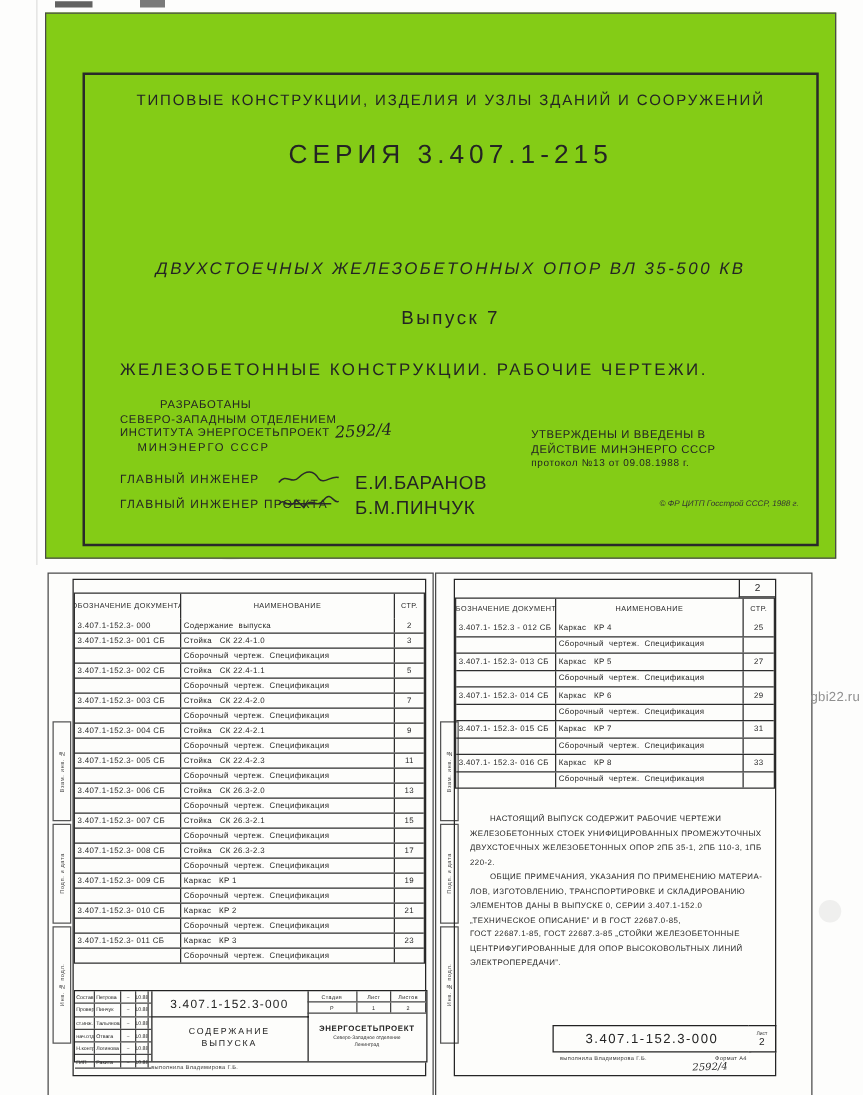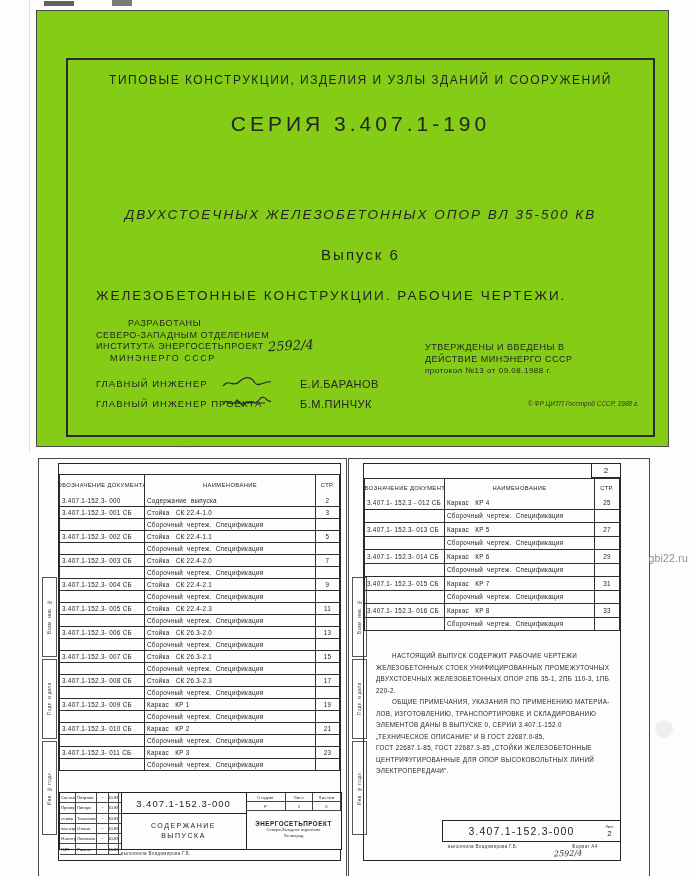--- a/index.html
+++ b/index.html
@@ -26,21 +26,21 @@
   .developed .line:nth-child(4){margin-left:14px;letter-spacing:1.5px;}
   .hand{font-family:"DejaVu Serif",serif;font-style:italic;}
   .t-handnum{position:absolute;left:200px;top:278px;font-size:13px;transform:rotate(-3deg);}
   .approved{position:absolute;left:357px;top:281px;font-size:9px;letter-spacing:.5px;line-height:12px;text-transform:uppercase;}
   .approved .line:nth-child(3){font-size:8px;text-transform:none;}
   .signrow1{top:318px;}
   .signrow2{top:338px;}
   .signrow{position:absolute;left:28px;width:540px;height:16px;}
   .signrow .lbl{position:absolute;left:0;font-size:9.5px;text-transform:uppercase;letter-spacing:1px;}
   .signrow .sig{position:absolute;left:125px;top:-4px;}
-  .signrow .nm{position:absolute;left:204px;font-size:11px;letter-spacing:.5px;text-transform:uppercase;}
+  .signrow .nm{position:absolute;left:188px;font-size:15px;letter-spacing:.5px;text-transform:uppercase;}
   .t-copy{position:absolute;right:14px;top:340px;font-size:6.5px;font-style:italic;color:#333;}
   
   .sheet{background:#fdfdfb;border:1px solid #4a4a4a;}
   .sheet-left{left:38px;top:458px;width:307px;height:417px;}
   .sheet-right{left:348px;top:458px;width:300px;height:417px;}
   .frame{position:absolute;border:1.5px solid #262626;}
   .frame-left{left:19px;top:4px;width:281px;height:396px;}
   .frame-right{left:14px;top:4px;width:256px;height:396px;}
   .vstrip-box{position:absolute;left:3px;width:13px;border:1px solid #555;}
   .vstrip-box span{position:absolute;left:0;top:0;width:100%;height:100%;display:flex;align-items:center;justify-content:center;writing-mode:vertical-rl;transform:rotate(180deg);font-size:4.5px;color:#444;letter-spacing:.5px;}
@@ -95,23 +95,23 @@
 <div class="abs mark1"></div>
 <div class="abs mark2"></div>
 <div class="abs mark3"></div>
 <div class="abs speck" style="left:600px;top:250px;width:22px;height:12px;"></div>
 <div class="abs speck" style="left:170px;top:438px;width:30px;height:10px;"></div>
 <div class="abs speck" style="left:655px;top:720px;width:18px;height:18px;"></div>
 
 <div class="abs sheet-top">
   <div class="abs frame-top">
     <div class="tline t-top">Типовые конструкции, изделия и узлы зданий и сооружений</div>
-    <div class="tline t-series">СЕРИЯ 3.407.1-190</div>
+    <div class="tline t-series">СЕРИЯ 3.407.1-215</div>
     <div class="tline t-sub2">двухстоечных железобетонных опор ВЛ 35-500 кВ</div>
-    <div class="tline t-issue">Выпуск 6</div>
+    <div class="tline t-issue">Выпуск 7</div>
     <div class="t-doctype">Железобетонные конструкции. Рабочие чертежи.</div>
 
     <div class="developed">
         <div class="line">Разработаны</div>
         <div class="line">Северо-Западным отделением</div>
         <div class="line">института Энергосетьпроект</div>
         <div class="line">МИНЭНЕРГО СССР</div>
       </div>
     <div class="t-handnum hand">2592/4</div>
     <div class="approved">

